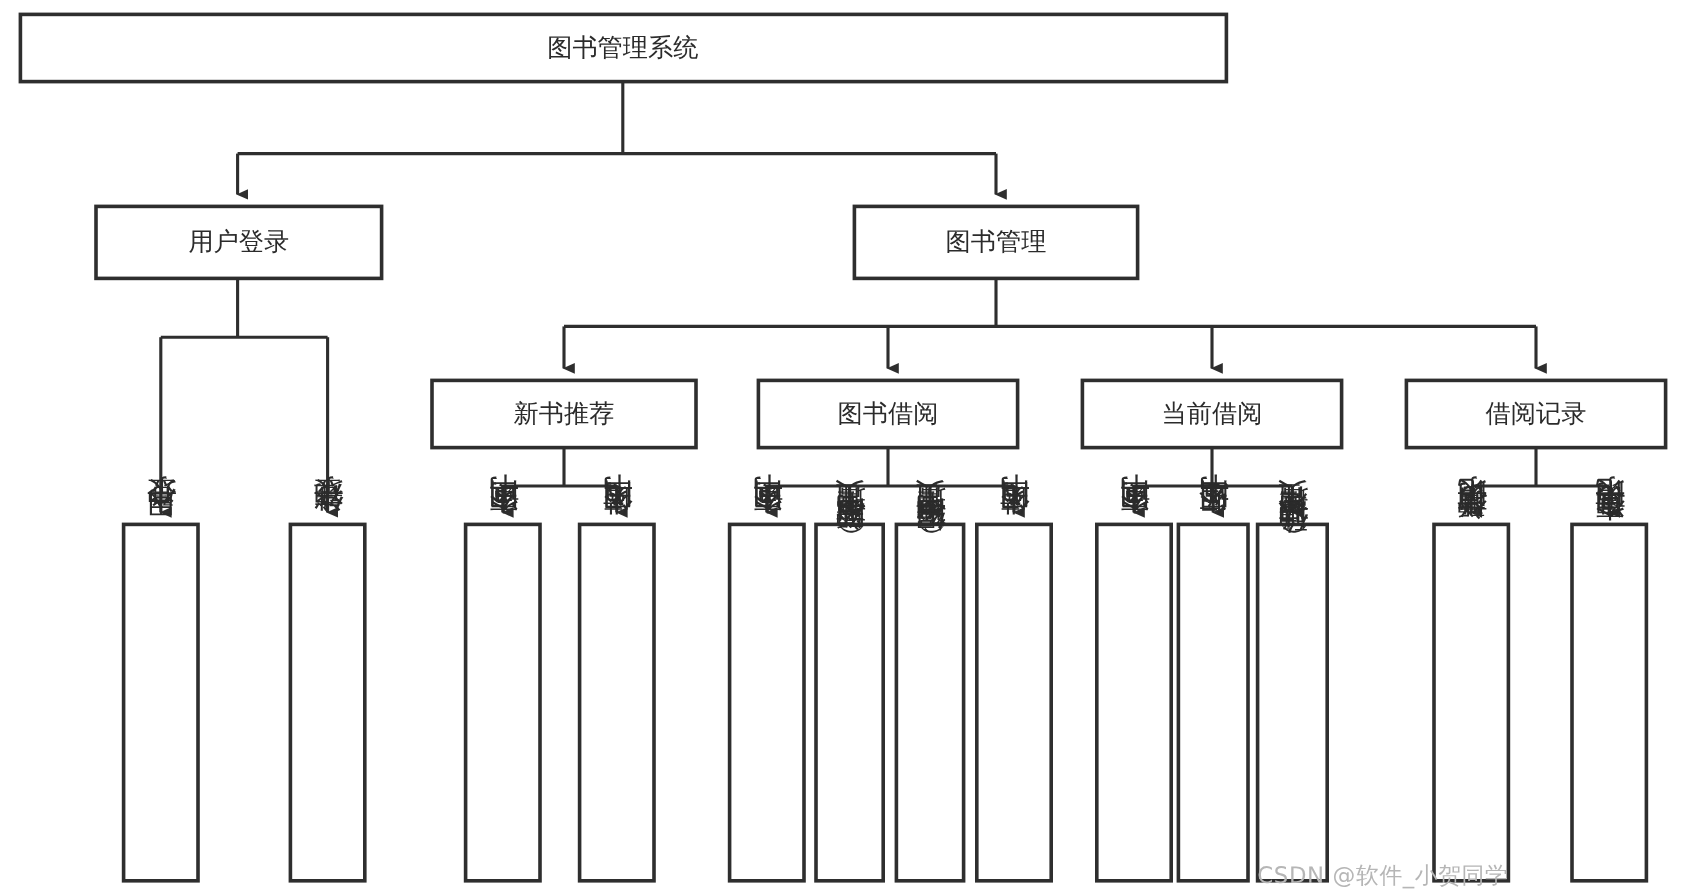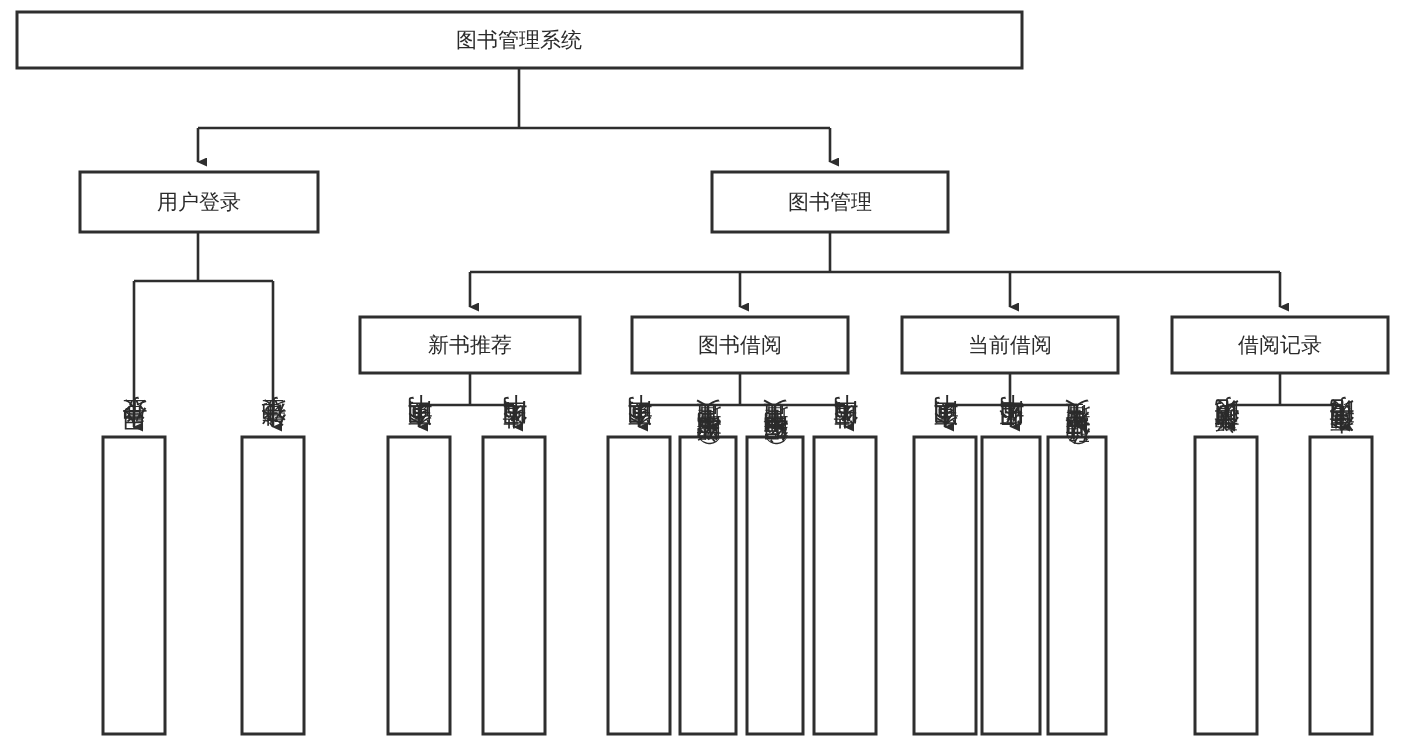--- a/index.html
+++ b/index.html
@@ -210,13 +210,14 @@
   <div class="leaf-label-wrap" style="left:1048px; top:437px; width:58px; height:297px;">
     <span class="leaf-label">确认归还（管理员）</span>
   </div>
   <div class="leaf-label-wrap" style="left:1195px; top:437px; width:62px; height:297px;">
     <span class="leaf-label">新增借阅记录</span>
   </div>
   <div class="leaf-label-wrap" style="left:1310px; top:437px; width:62px; height:297px;">
     <span class="leaf-label">查询借阅记录</span>
   </div>
 
+  <div class="watermark">CSDN @软件_小贺同学</div>
 </div>
 
 </body></html>

